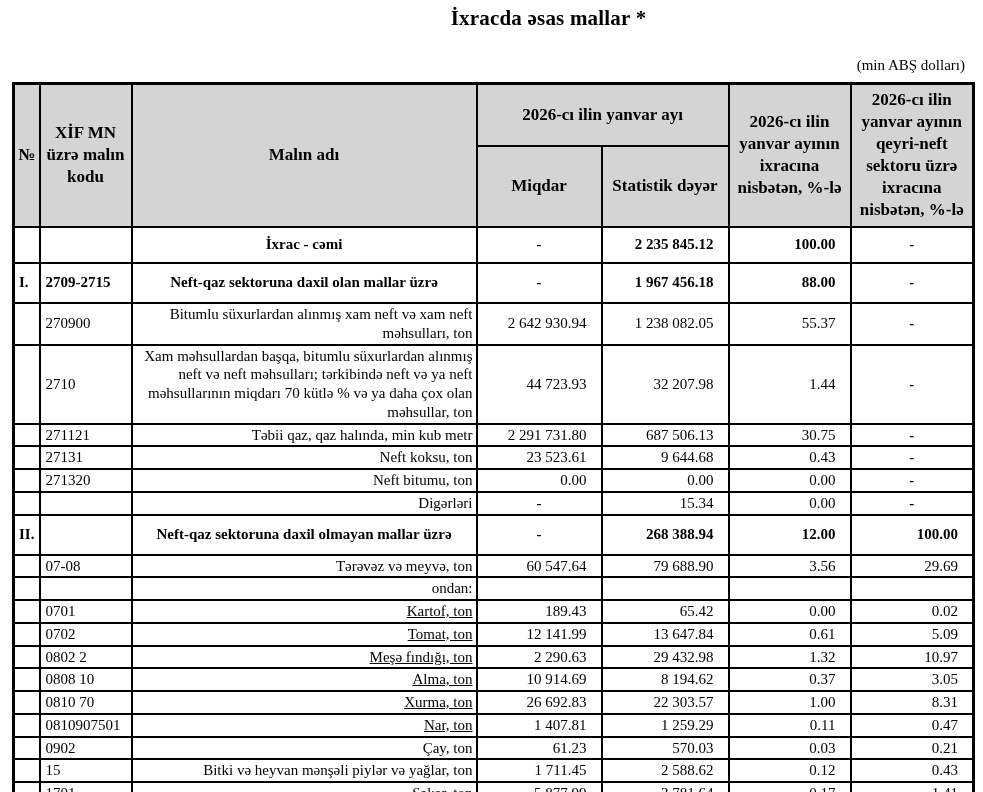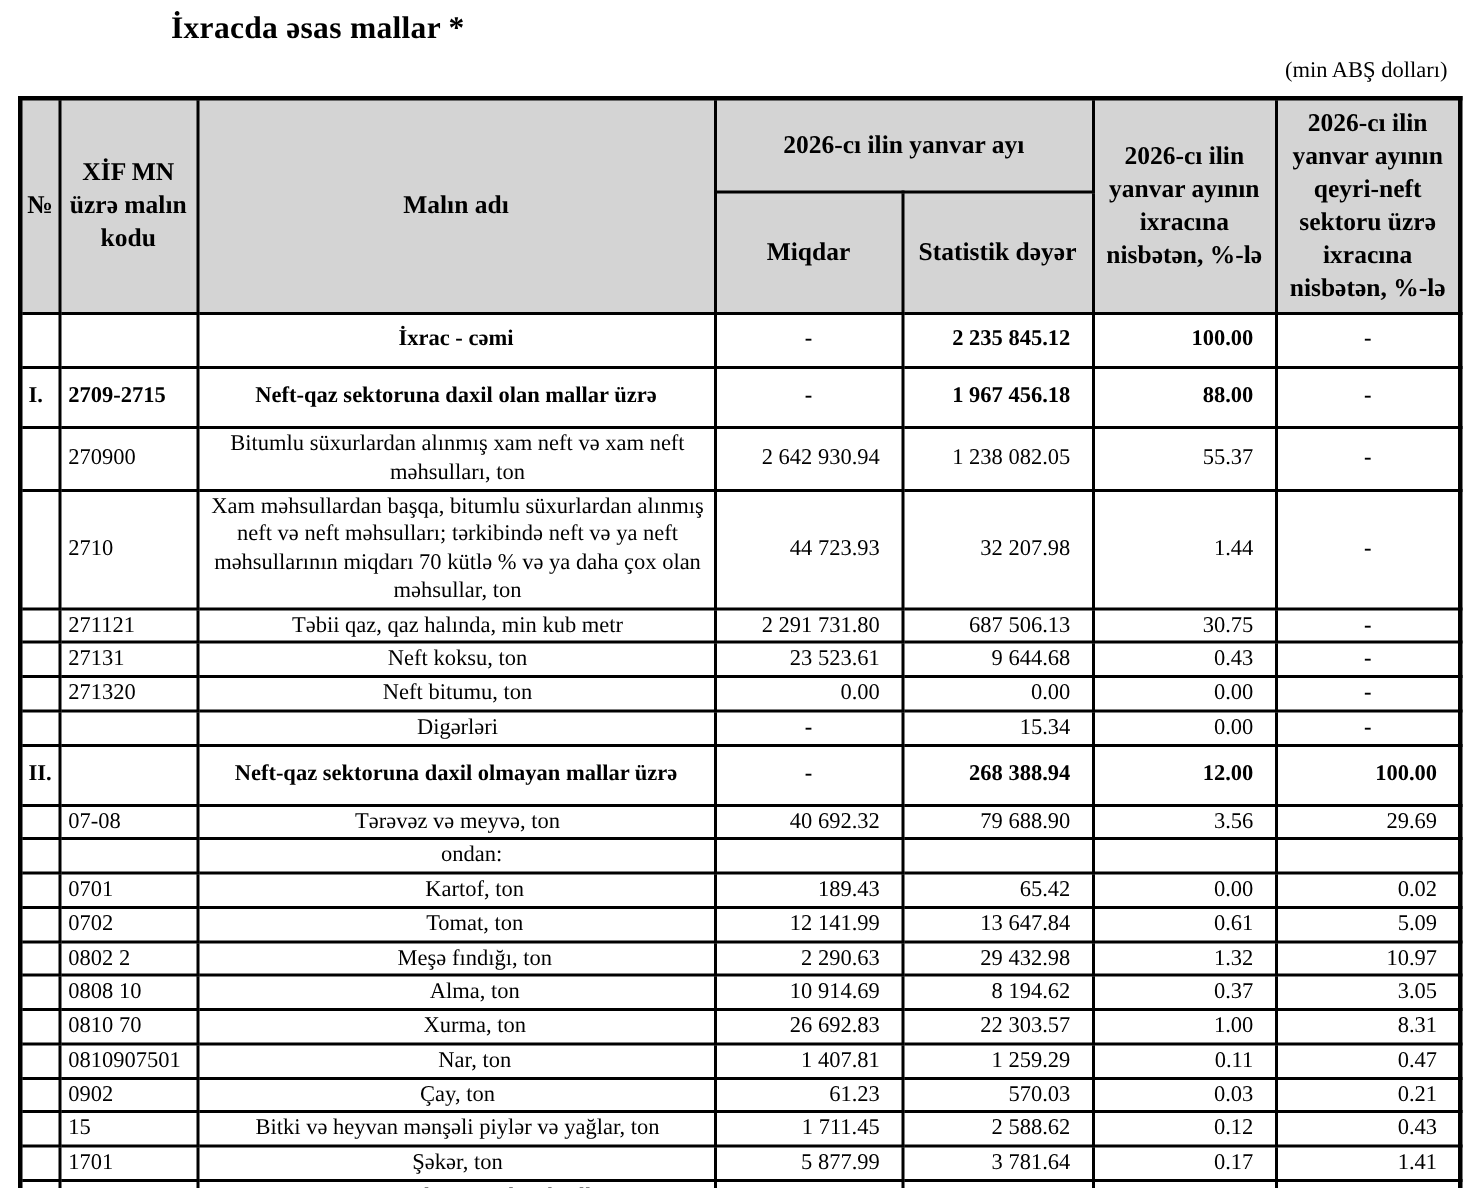--- a/index.html
+++ b/index.html
@@ -8,27 +8,27 @@
     --text-c:#000;
   }
   *{box-sizing:border-box;margin:0;padding:0;}
   html,body{background:#fff;}
   body{
     width:983px;height:792px;overflow:hidden;
     font-family:"Liberation Serif","DejaVu Serif",serif;
     color:var(--text-c);
   }
   .title-wrap{
-    padding-top:6px;padding-left:114px;
+    padding-top:6px;padding-left:114px;text-align:center;
   }
   .title-wrap h1{
     font-size:21px;font-weight:bold;letter-spacing:.2px;
   }
   .unit-note{
-    text-align:right;padding-right:18px;margin-top:8px;margin-bottom:8px;
+    text-align:right;padding-right:18px;margin-top:26px;margin-bottom:8px;
     font-size:15px;
   }
   table{
     border-collapse:collapse;table-layout:fixed;
     width:960px;margin-left:12px;
     border:3px solid var(--border-c);
     font-size:15px;
   }
   col.c-no{width:26px;}
   col.c-code{width:92px;}
@@ -46,24 +46,24 @@
     background:var(--header-bg);
     font-weight:bold;text-align:center;
     font-size:17px;line-height:1.3;
     padding:4px 2px;
   }
   thead tr.h-top th.group-th{height:60px;}
   thead tr.h-sub th{height:77px;}
   tbody td{line-height:1.25;}
   td.cell-no{text-align:left;padding-left:4px;}
   td.cell-code{text-align:left;padding-left:5px;margin-left:28px;}
-  td.cell-name{text-align:center;padding-left:5px;}
+  td.cell-name{text-align:right;padding-left:5px;}
   td.num-val{text-align:right;padding-right:14px;}
   td.dash{text-align:center;font-weight:bold;}
-  td.cell-name.indent1{padding-left:28px;}
+  td.cell-name.indent1{padding-left:28px;text-decoration:underline;}
   td.cell-name.indent2{padding-left:24px;}
   tr.total td,tr.section td{font-weight:bold;}
   tr.total td{height:36px;}
   tr.section td{height:40px;}
   tr.total td.cell-name,tr.section td.cell-name{text-align:center;padding-left:3px;}
   tr.tall2 td{height:42px;}
 </style>
 </head>
 <body>
 
@@ -175,21 +175,21 @@
     <td class="cell-name">Neft-qaz sektoruna daxil olmayan mallar üzrə</td>
     <td class="cell-qty dash">-</td>
     <td class="cell-val num-val">268 388.94</td>
     <td class="cell-share num-val">12.00</td>
     <td class="cell-nonoil num-val">100.00</td>
   </tr>
       <tr>
     <td class="cell-no"></td>
     <td class="cell-code">07-08</td>
     <td class="cell-name">Tərəvəz və meyvə, ton</td>
-    <td class="cell-qty num-val">40 692.32</td>
+    <td class="cell-qty num-val">60 547.64</td>
     <td class="cell-val num-val">79 688.90</td>
     <td class="cell-share num-val">3.56</td>
     <td class="cell-nonoil num-val">29.69</td>
   </tr>
       <tr>
     <td class="cell-no"></td>
     <td class="cell-code"></td>
     <td class="cell-name indent2">ondan:</td>
     <td class="cell-qty"></td>
     <td class="cell-val"></td>

